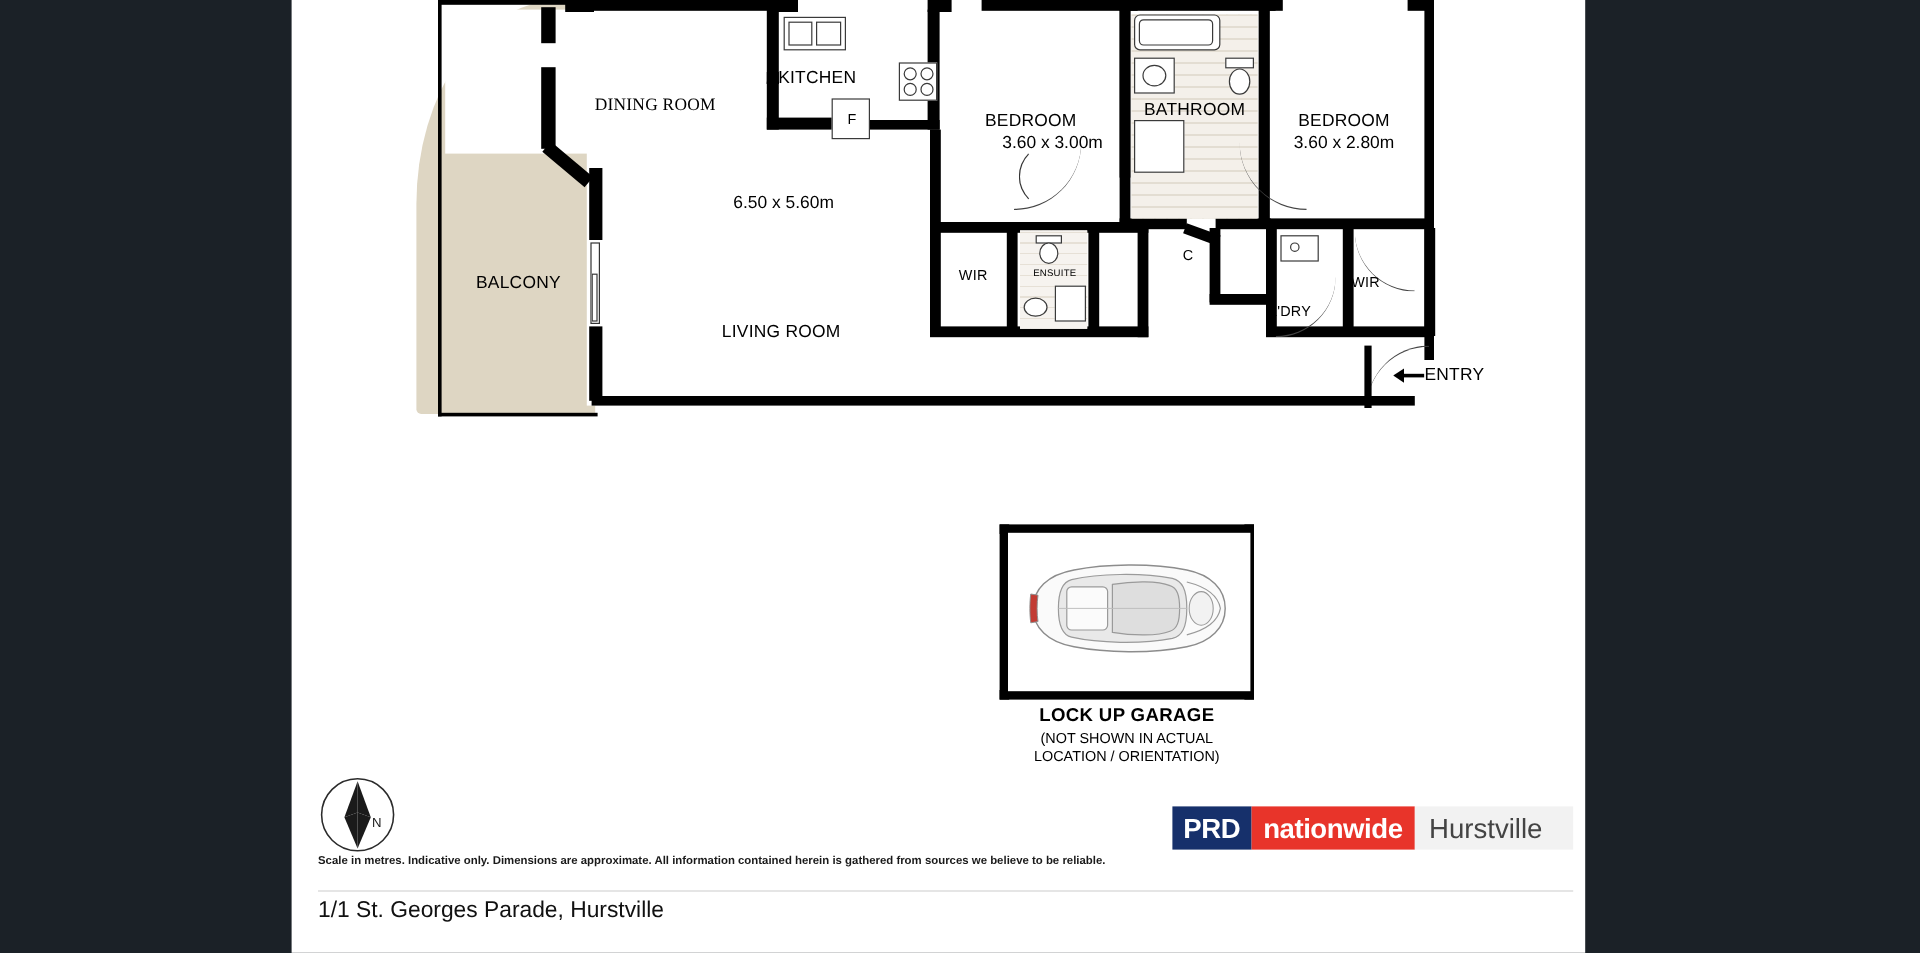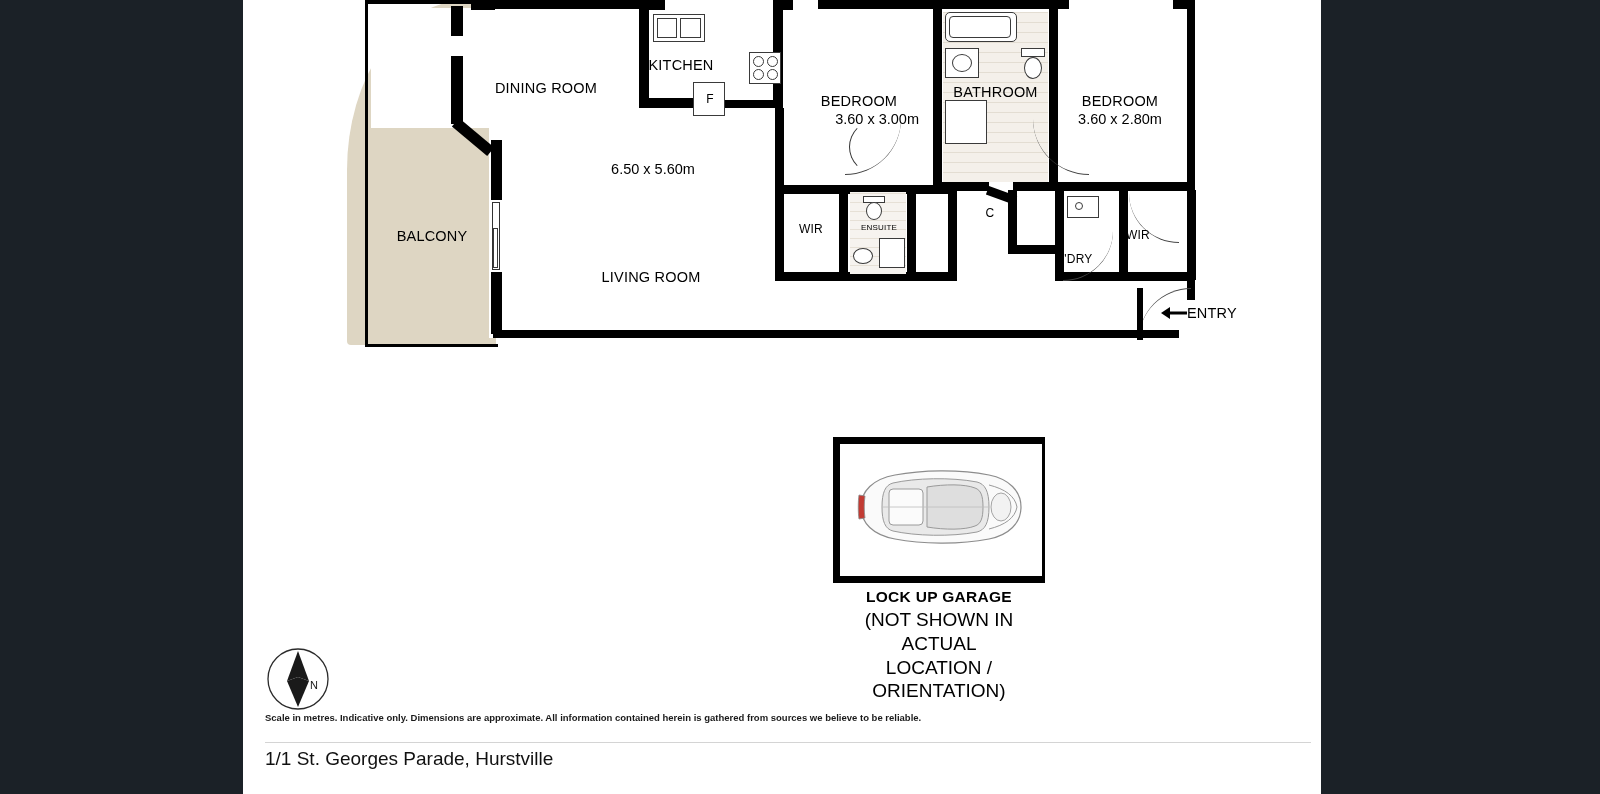--- a/index.html
+++ b/index.html
@@ -44,21 +44,21 @@
   #garage { position:absolute; left:590px; top:437px; width:212px; height:146px; }
   .g-wall { position:absolute; background:#000; }
   .g-inner { position:absolute; left:7px; top:7px; right:3px; bottom:7px; background:#fff; }
 
   .car { position:absolute; left:16px; top:26px; width:178px; height:88px; }
 
   #garage-caption {
     position:absolute; left:590px; top:588px; width:212px; text-align:center;
   }
   #garage-caption .t1 { font-size:15.5px; font-weight:bold; color:#000; letter-spacing:0.3px; }
-  #garage-caption .t2 { font-size:19px; color:#000; margin-top:2px; line-height:1.25; }
+  #garage-caption .t2 { font-size:12px; color:#000; margin-top:2px; line-height:1.25; }
 
   
   #compass { position:absolute; left:23px; top:647px; width:64px; height:64px; }
 
   
   #logo { position:absolute; left:734px; top:672px; width:334px; height:36px; display:flex; }
   #logo .prd { background:#16306b; color:#fff; font-weight:bold; font-size:23px; display:flex; align-items:center; padding:0 9px; letter-spacing:-0.3px; }
   #logo .nationwide { background:#e8342a; color:#fff; font-weight:bold; font-size:23px; display:flex; align-items:center; padding:0 10px; letter-spacing:-0.4px; }
   #logo .suburb { background:#f2f2f2; color:#444; font-size:23px; display:flex; align-items:center; padding:0 12px; flex:1; }
 
@@ -186,21 +186,21 @@
       <div class="door" style="left:820px; top:230px; width:50px; height:50px; border:1.3px solid #444; border-top:none; border-left:none; border-right:none; border-radius:0 0 50px 0;"></div>
       <div class="door" style="left:896px; top:288px; width:52px; height:52px; border:1.3px solid #444; border-bottom:none; border-left:none; border-right:none; border-radius:52px 0 0 0;"></div>
       <div class="wall" style="left:894px; top:288px; width:6px; height:52px;"></div>
 
       <svg style="position:absolute; left:918px; top:305px;" width="26" height="16" viewBox="0 0 26 16">
         <polygon points="0,8 9,2 9,14" fill="#000"></polygon>
         <rect x="8" y="6.5" width="18" height="3" fill="#000"></rect>
       </svg>
       <span class="label" style="left:944px; top:305px;">ENTRY</span>
 
-      <span class="label" style="left:248px; top:80px; width:110px;">DINING ROOM</span>
+      <span class="label" style="left:248px; top:80px; width:110px;font-family:Liberation Serif, serif;">DINING ROOM</span>
       <span class="label" style="left:400px; top:57px; width:76px;">KITCHEN</span>
       <span class="label" style="left:561px; top:93px; width:110px;">BEDROOM</span>
       <span class="dim" style="left:556px; top:111px; width:120px; text-align:right;">3.60 x 3.00m</span>
       <span class="label" style="left:700px; top:84px; width:105px;">BATHROOM</span>
       <span class="label" style="left:818px; top:93px; width:118px;">BEDROOM</span>
       <span class="dim" style="left:818px; top:111px; width:118px; text-align:center;">3.60 x 2.80m</span>
       <span class="label" style="left:134px; top:228px; width:110px;">BALCONY</span>
       <span class="label" style="left:348px; top:237px; width:120px;margin-top:32px;">LIVING ROOM</span>
       <span class="dim" style="left:340px; top:161px; width:140px; text-align:center;">6.50 x 5.60m</span>
       <span class="label small" style="left:545px; top:222px; width:46px;">WIR</span>
@@ -238,20 +238,25 @@
 
     <svg id="compass" viewBox="0 0 64 64">
       <circle cx="32" cy="32" r="30" fill="none" stroke="#2b2b2b" stroke-width="1.3"></circle>
       <polygon points="32,4 21,34 32,30" fill="#1a1a1a"></polygon>
       <polygon points="32,4 43,34 32,30" fill="#1a1a1a"></polygon>
       <polygon points="32,60 21,34 32,30" fill="#1a1a1a"></polygon>
       <polygon points="32,60 43,34 32,30" fill="#1a1a1a"></polygon>
       <text x="44" y="42" font-family="Liberation Sans, sans-serif" font-size="11" fill="#1a1a1a">N</text>
     </svg>
 
+    <div id="logo">
+      <div class="prd">PRD</div>
+      <div class="nationwide">nationwide</div>
+      <div class="suburb">Hurstville</div>
+    </div>
 
     <div id="disclaimer">
       <div>Scale in metres. Indicative only. Dimensions are approximate. All information contained herein is gathered from sources we believe to be reliable.</div>
     </div>
     <div id="rule"></div>
     <div id="title" style="top:748px;">1/1 St. Georges Parade, Hurstville</div>
   </div>
 </div>
 
 </body></html>

